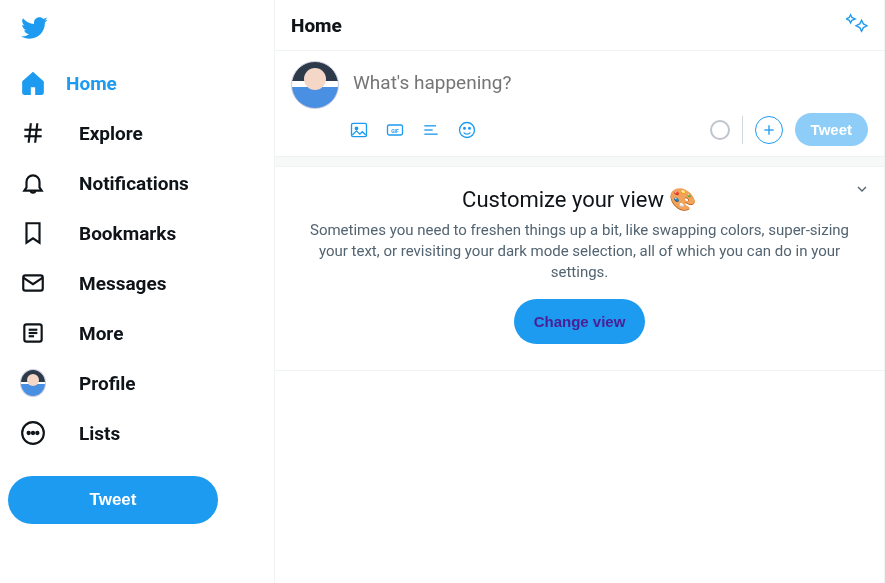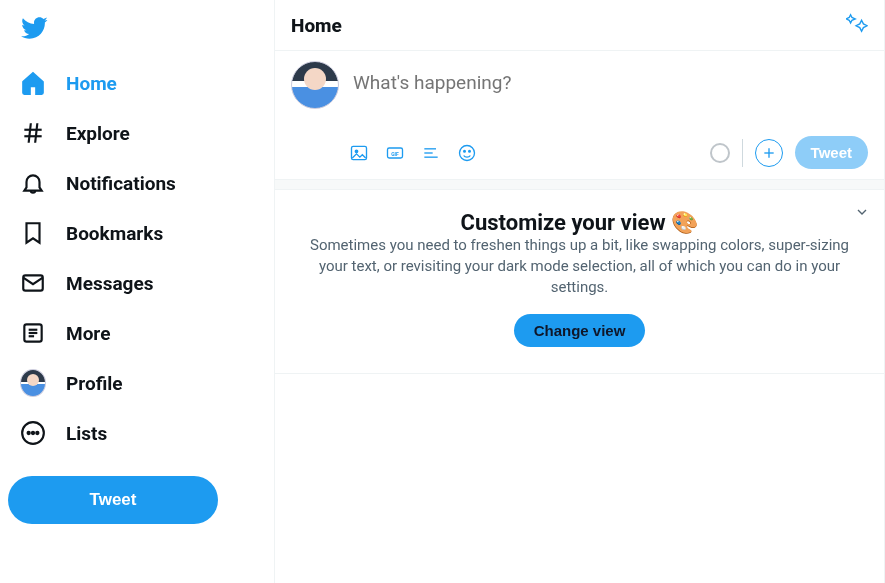--- a/index.html
+++ b/index.html
@@ -32,21 +32,21 @@
       border-radius: 9999px;
       cursor: pointer;
       font-size: 19px;
       color: #0f1419;
     }
     .nav-item.active { color: #1d9bf0; font-weight: 700; }
     .nav-item.active .nav-icon svg { stroke: #1d9bf0; fill: #1d9bf0; }
     .nav-icon { width: 26px; height: 26px; display:flex; align-items:center; justify-content:center;}
     .nav-icon svg { width: 26px; height: 26px; stroke: #0f1419; fill:none; stroke-width:2;}
     .nav-label { font-weight: 700; }
-    .nav-item:not(.active) .nav-label { font-weight: 700; }
+    .nav-item:not(.active) .nav-label { font-weight: 700; margin-left: 13px; }
     .sidebar-tweet-btn {
       margin-top: 20px;
       background: #1d9bf0;
       color: #fff;
       border: none;
       border-radius: 9999px;
       font-size: 17px;
       font-weight: 700;
       padding: 14px 0;
       width: 210px;
@@ -79,21 +79,21 @@
       border-right: 1px solid #eff3f4;
     }
     .header {
       display:flex; justify-content:space-between; align-items:center;
       padding: 12px 16px;
       border-bottom: 1px solid #eff3f4;
     }
     .header-title { font-size: 19px; font-weight: 800; }
     .sparkle-icon svg { width:22px; height:22px; stroke:#1d9bf0; fill:none; stroke-width:1.5; }
     .compose {
-      display:flex; gap:27px; padding: 10px 16px 10px 16px;
+      display:flex; gap:4px; padding: 10px 16px 10px 16px;
       border-bottom: 1px solid #eff3f4;
       flex-direction: column;
     }
     .compose-row1 { display:flex; gap:14px; align-items:flex-start; }
     .compose-input {
       border:none; outline:none; font-size:19px; color:#536471;
       padding-top: 10px; flex:1; background:transparent; font-family:inherit;
     }
     .compose-row2 { display:flex; align-items:center; padding-left: 58px; }
     .compose-icons { display:flex; gap:16px; align-items:center; }
@@ -108,26 +108,26 @@
       background:#8ecdf8; color:#fff; border:none; border-radius:9999px;
       padding: 8px 16px; font-size:15px; font-weight:700; cursor:pointer;
     }
     .gap-strip { height:10px; background:#f7f9f9; border-bottom:1px solid #eff3f4;}
     .card {
       padding: 20px 30px 26px 30px; position:relative;
       border-bottom:1px solid #eff3f4; text-align:center;
     }
     .card-chevron { position:absolute; right:14px; top:14px; cursor:pointer;}
     .card-chevron svg { width:16px; height:16px; stroke:#536471; fill:none; stroke-width:2;}
-    .card-title { font-size:22px; font-weight:700; }
+    .card-title { font-size:22px; font-weight:400; margin-bottom:8px;}
     .card-title .emoji { font-size:22px;}
     .card-desc { font-size:15px; color:#536471; line-height:1.4; margin-bottom:16px;}
     .card-btn {
-      background:#1d9bf0; color:#0f172a; border:none; border-radius:9999px;
-      padding:8px 20px; font-size:15px; font-weight:700; cursor:pointer;
+      background:#1d9bf0; color:#4c1d95; border:none; border-radius:9999px;
+      padding:14px 20px; font-size:15px; font-weight:700; cursor:pointer;
     }
   </style>
 </head>
 <body>
 
 <aside class="sidebar">
   <div class="logo">
     <svg viewBox="0 0 24 24">
         <path d="M23.643 4.937c-.835.37-1.732.62-2.675.733.962-.576 1.7-1.49 2.048-2.578-.9.534-1.897.922-2.958 1.13-.85-.904-2.06-1.47-3.4-1.47-2.572 0-4.658 2.086-4.658 4.66 0 .364.042.718.12 1.06-3.873-.195-7.304-2.05-9.602-4.868-.4.69-.63 1.49-.63 2.342 0 1.616.823 3.043 2.072 3.878-.764-.025-1.482-.234-2.11-.583v.06c0 2.257 1.605 4.14 3.737 4.568-.392.106-.803.162-1.227.162-.3 0-.593-.028-.877-.082.593 1.85 2.313 3.198 4.352 3.234-1.595 1.25-3.604 1.995-5.786 1.995-.376 0-.747-.022-1.112-.065 2.062 1.323 4.51 2.093 7.14 2.093 8.57 0 13.255-7.098 13.255-13.254 0-.2-.005-.402-.014-.602.91-.658 1.7-1.477 2.323-2.41z"></path>
       </svg>

